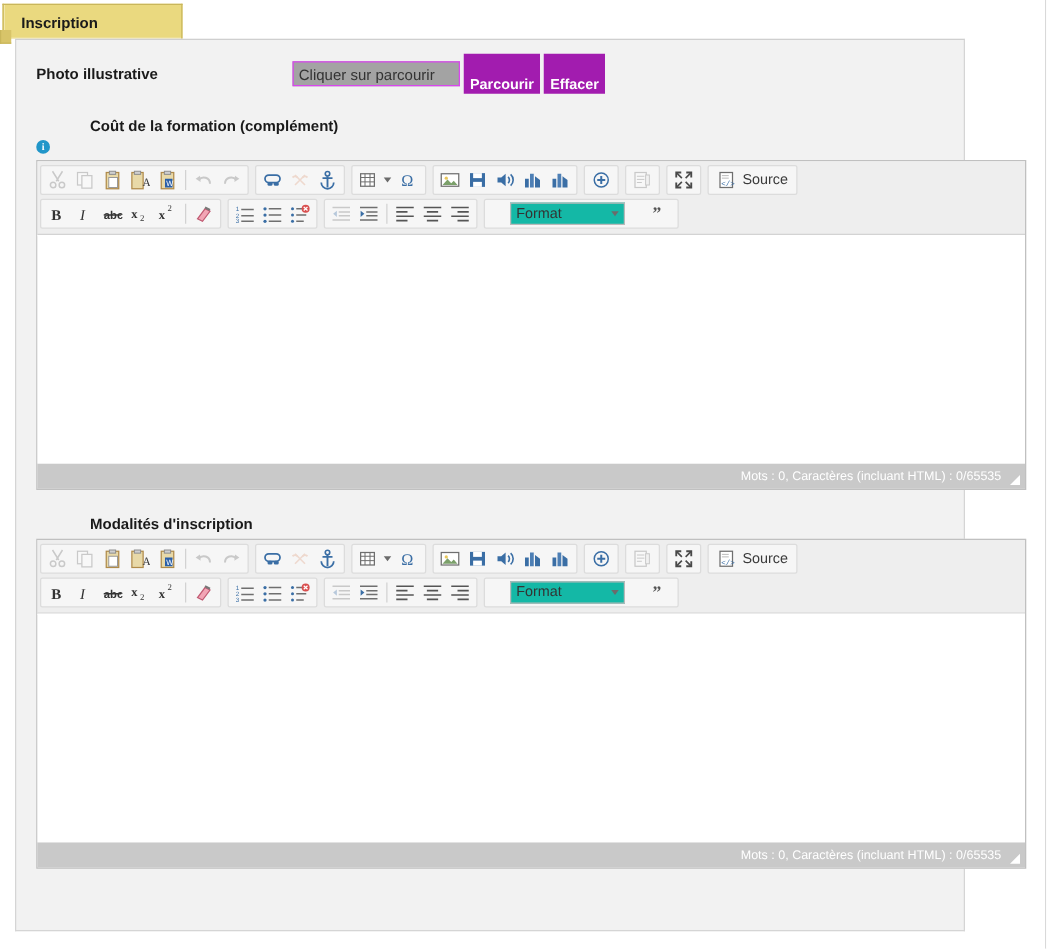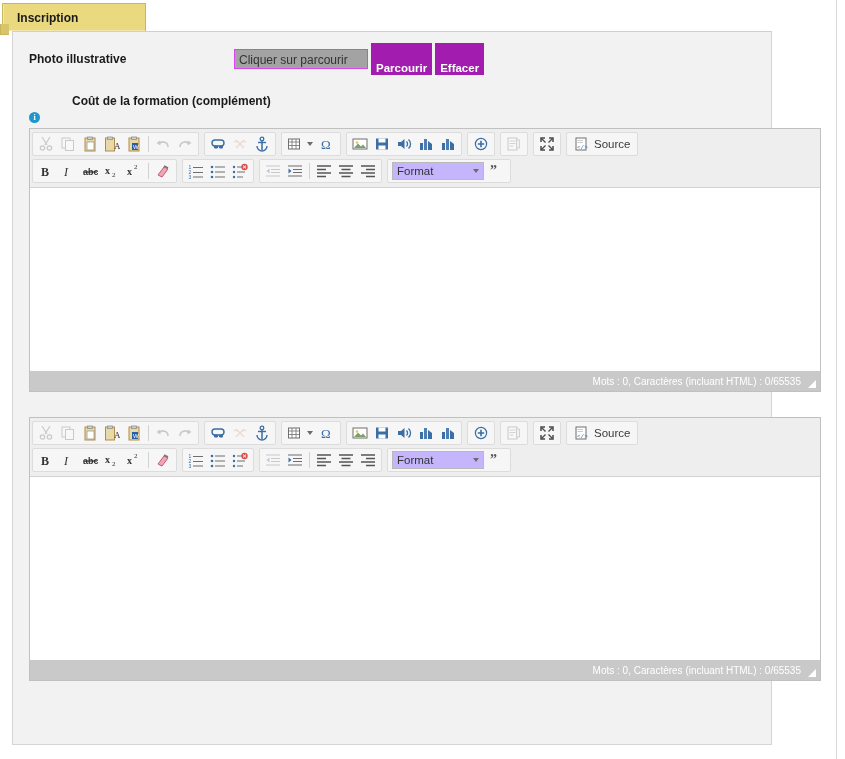--- a/index.html
+++ b/index.html
@@ -204,28 +204,28 @@
     font-size: 11.5px;
     color: #3b3b3b;
     cursor: pointer;
   }
   .fmt-combo {
     display: flex;
     align-items: center;
     justify-content: space-between;
     width: 92px;
     height: 18px;
-    background: #c4b5fd;
+    background: #14b8a6;
     border: 1px solid #b9b9b9;
     box-sizing: border-box;
     padding: 0 4px;
     font-size: 11.5px;
     color: #333;
     cursor: pointer;
-    margin: 0 2px;
+    margin: 0 18px;
   }
   .caret {
     width: 0; height: 0;
     border-left: 3.5px solid transparent;
     border-right: 3.5px solid transparent;
     border-top: 4px solid #6b6b6b;
   }
   .cke-body {
     background: #ffffff;
     border-top: 1px solid #ffffff;
@@ -557,20 +557,21 @@
           <div class="cke-bottom">
             <span>Mots : 0, Caractères (incluant HTML) : 0/65535</span>
             <span class="grip"></span>
           </div>
         </div>
       </div>
 
       <div class="spacer-20"></div>
 
       <div>
+        <div class="sec-label">Modalités d'inscription</div>
         <div class="cke" style="margin-top:5px">
           <div class="cke-top">
             <div class="cke-row">
                 <div class="grp">
                   <div class="tb dim" title="Couper">
                     <svg width="16" height="16" viewBox="0 0 16 16">
                       <path d="M4 1 L9 9 M12 1 L7 9" stroke="#6f6f6f" stroke-width="1.2" fill="none"></path>
                       <circle cx="4.5" cy="12" r="2.2" stroke="#6f6f6f" stroke-width="1.2" fill="none"></circle>
                       <circle cx="11.5" cy="12" r="2.2" stroke="#6f6f6f" stroke-width="1.2" fill="none"></circle>
                     </svg>

